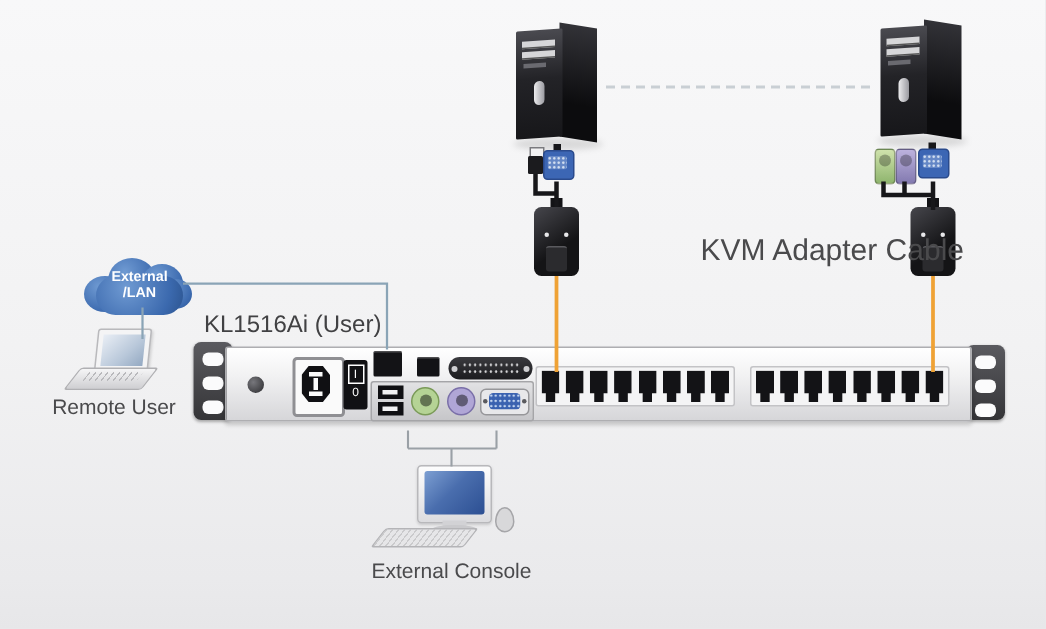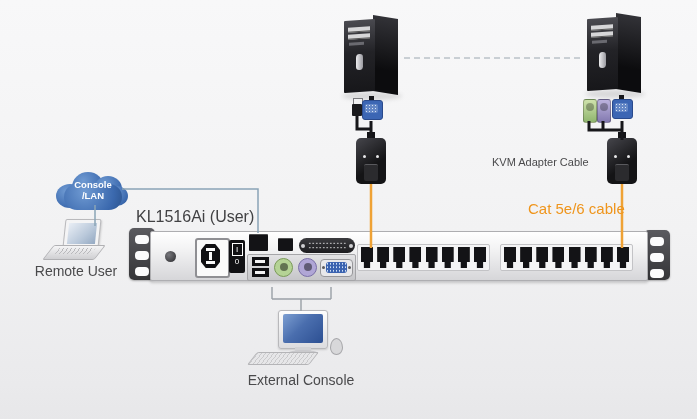--- a/index.html
+++ b/index.html
@@ -3,21 +3,21 @@
 <meta charset="utf-8">
 <style>
   html,body{margin:0;padding:0;background:#e8e8ea;font-family:"Liberation Sans",sans-serif;}
   .stage{position:relative;width:697px;height:419px;overflow:hidden;
          background:linear-gradient(180deg,#f8f8f9 0%,#f2f2f3 55%,#eaeaec 92%,#e7e7e9 100%);}
   .abs{position:absolute;}
 
   
   .lbl{position:absolute;color:#4a4a4c;font-size:14px;}
   .lbl-device{left:136px;top:208px;font-size:16px;color:#414143;}
-  .lbl-kvm{left:492px;top:156px;font-size:11px;}
+  .lbl-kvm{left:467px;top:156px;font-size:20px;}
   .lbl-cat{left:528px;top:200px;font-size:15px;color:#ef951c;}
   .lbl-remote{left:30px;top:263px;width:92px;text-align:center;}
   .lbl-console{left:238px;top:372px;width:126px;text-align:center;}
 
   
   .cloud{position:absolute;left:60px;top:170px;width:66px;height:42px;}
   .cloud i{position:absolute;border-radius:50%;background:radial-gradient(circle at 35% 30%,#6f9ad2,#3b69ae 70%,#2c548f);}
   .cloud .c1{left:-4px;top:14px;width:28px;height:24px;}
   .cloud .c2{left:12px;top:2px;width:32px;height:30px;}
   .cloud .c3{left:34px;top:6px;width:28px;height:26px;}
@@ -216,21 +216,21 @@
     <i class="inset"></i>
   </div>
 
   <div class="cloud">
     <i class="c1"></i>
     <i class="c2"></i>
     <i class="c3"></i>
     <i class="c4"></i>
     <i class="c5"></i>
     <div class="txt">
-      <span>Console</span><br>
+      <span>External</span><br>
       <span>/LAN</span>
     </div>
   </div>
   <div class="laptop">
     <div class="scr">
         <i></i>
       </div>
     <div class="base">
         <i class="keys"></i>
       </div>
@@ -321,17 +321,16 @@
     <path d="M95,205 V226" stroke="#8aa4b6" stroke-width="1.5" fill="none"></path>
     <path d="M357,116 V129 H371 M371,121 V138" stroke="#17171a" stroke-width="3" fill="none"></path>
     <path d="M589,121 V130 H622 M603,121 V130 M622,121 V140" stroke="#17171a" stroke-width="3" fill="none"></path>
     <path d="M371,184 V248" stroke="#efa235" stroke-width="2.5" fill="none"></path>
     <path d="M622,184 V248" stroke="#efa235" stroke-width="2.5" fill="none"></path>
     <path d="M272,287 V299 M331,287 V299 M272,299 H331 M301,299 V311" stroke="#9aa0a6" stroke-width="1.4" fill="none"></path>
   </svg>
 
   <div class="lbl lbl-device">KL1516Ai (User)</div>
   <div class="lbl lbl-kvm">KVM Adapter Cable</div>
-  <div class="lbl lbl-cat">Cat 5e/6 cable</div>
   <div class="lbl lbl-remote">Remote User</div>
   <div class="lbl lbl-console">External Console</div>
 
 </div>
 
 </body></html>

